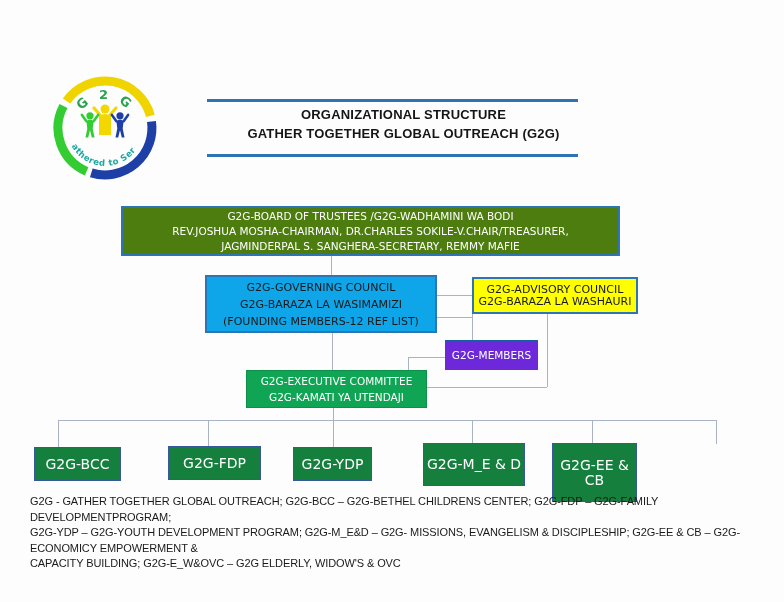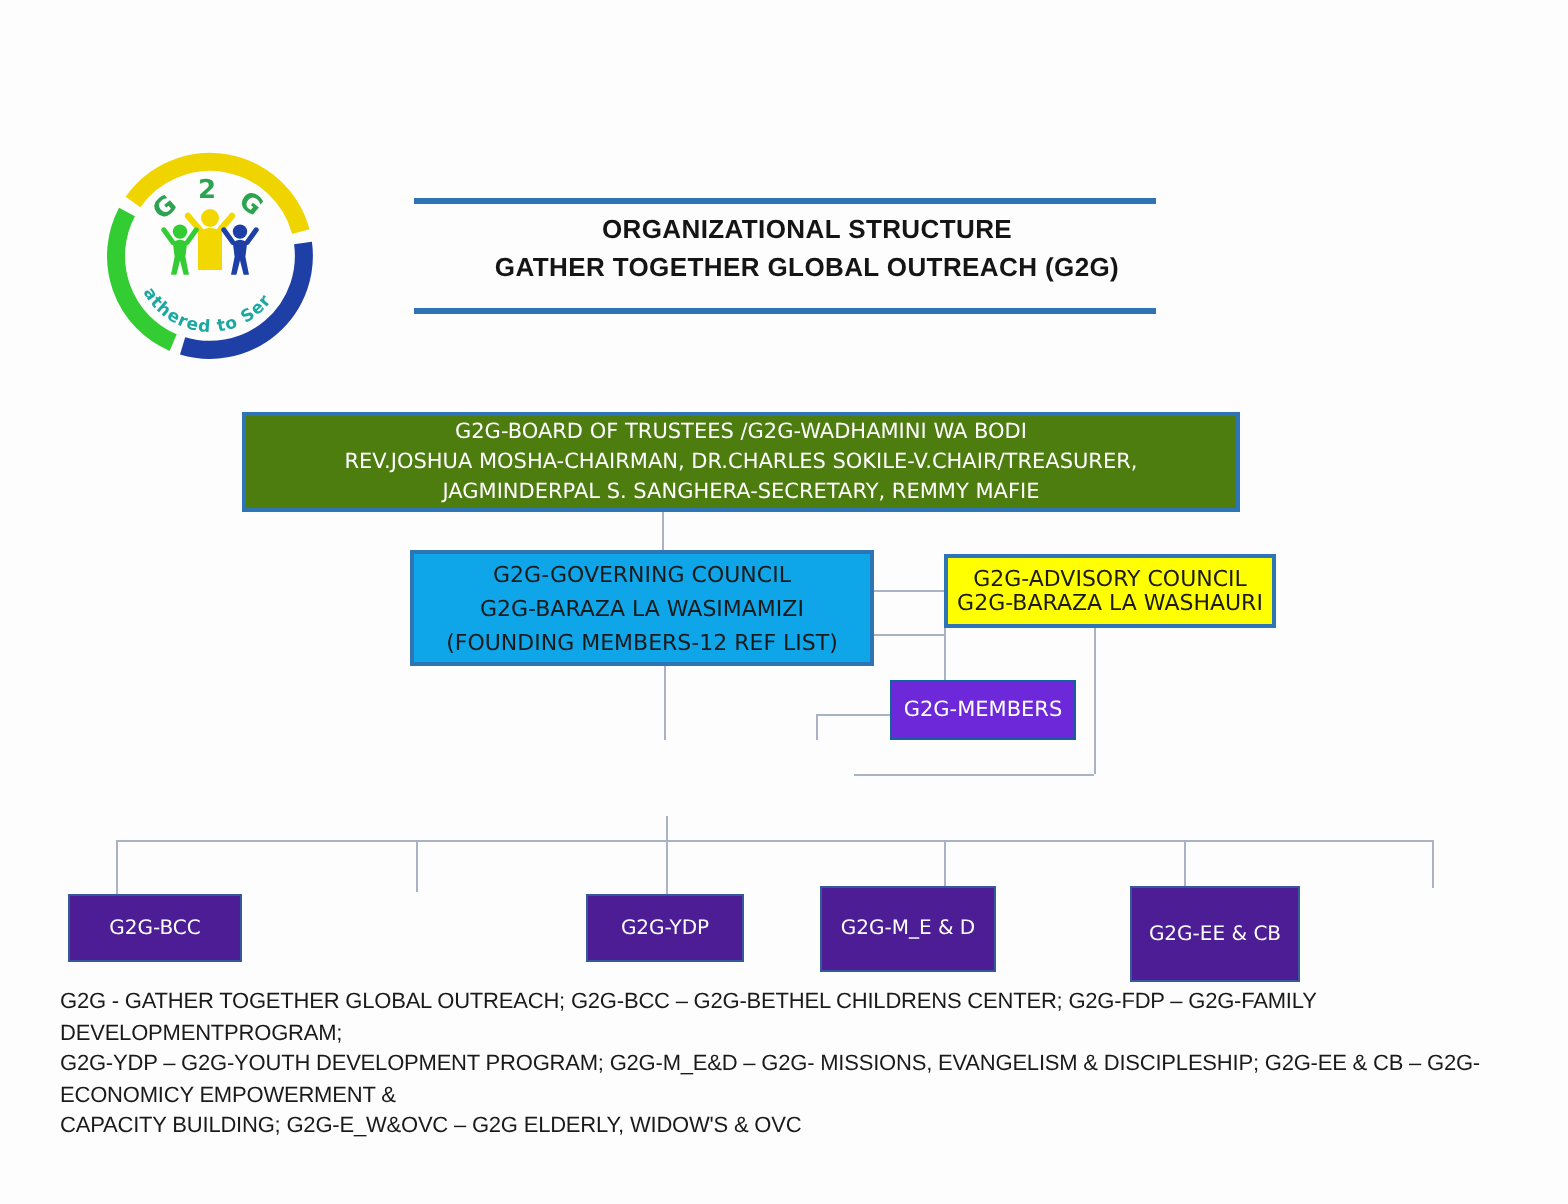--- a/index.html
+++ b/index.html
@@ -19,27 +19,27 @@
   .box-board{left:121px;top:206px;width:499px;height:50px;background:#4d7c0f;
       border:2px solid #2e75b6;color:#ffffff;font-size:10.5px;line-height:15px;}
   .box-governing{left:205px;top:275px;width:232px;height:58px;background:#0ea5e9;
       border:2px solid #2e75b6;color:#1a1a1a;font-size:11px;line-height:17px;}
   .box-advisory{left:472px;top:277px;width:166px;height:37px;background:#ffff00;
       border:2px solid #2e75b6;color:#1a1a1a;font-size:11px;line-height:12px;}
   .box-members{left:445px;top:340px;width:93px;height:30px;background:#6d28d9;
       border:1px solid #1261a0;color:#ffffff;font-size:10.5px;}
   .box-executive{left:246px;top:370px;width:181px;height:38px;background:#10a554;
       border:1px solid #0e9049;color:#ffffff;font-size:10.5px;line-height:16px;}
-  .box-dept{background:#4c1d95;border:1px solid #35599c;color:#ffffff;
-      font-size:10px;line-height:15px;}
+  .box-dept{background:#15803d;border:1px solid #35599c;color:#ffffff;
+      font-size:14px;line-height:15px;}
   .dept-0{left:34px;top:447px;width:87px;height:34px;}
   .dept-1{left:168px;top:446px;width:93px;height:34px;}
   .dept-2{left:293px;top:447px;width:79px;height:34px;}
-  .dept-3{left:410px;top:443px;width:88px;height:43px;}
-  .dept-4{left:552px;top:443px;width:85px;height:48px;margin-left:13px;}
+  .dept-3{left:423px;top:443px;width:102px;height:43px;}
+  .dept-4{left:552px;top:443px;width:85px;height:59px;}
   .dept-5{left:665px;top:444px;width:87px;height:42px;}
 
   
   .line{position:absolute;background:#a9b3c4;}
   .v{width:1px;} .h{height:1px;}
 
   
   .footer{position:absolute;left:30px;top:494px;width:724px;text-align:left;
       font-size:11px;line-height:15.6px;color:#1a1a1a;letter-spacing:-.1px;
       white-space:pre-line;}
@@ -116,22 +116,25 @@
 
   <div class="box box-board">G2G-BOARD OF TRUSTEES /G2G-WADHAMINI WA BODI
 REV.JOSHUA MOSHA-CHAIRMAN, DR.CHARLES SOKILE-V.CHAIR/TREASURER,
 JAGMINDERPAL S. SANGHERA-SECRETARY, REMMY MAFIE</div>
   <div class="box box-governing">G2G-GOVERNING COUNCIL
 G2G-BARAZA LA WASIMAMIZI
 (FOUNDING MEMBERS-12 REF LIST)</div>
   <div class="box box-advisory">G2G-ADVISORY COUNCIL
 G2G-BARAZA LA WASHAURI</div>
   <div class="box box-members">G2G-MEMBERS</div>
+  <div class="box box-executive">G2G-EXECUTIVE COMMITTEE
+G2G-KAMATI YA UTENDAJI</div>
 
   <div class="box box-dept dept-0">G2G-BCC</div>
+  <div class="box box-dept dept-1">G2G-FDP</div>
   <div class="box box-dept dept-2">G2G-YDP</div>
   <div class="box box-dept dept-3">G2G-M_E &amp; D</div>
   <div class="box box-dept dept-4">G2G-EE &amp; CB</div>
 
   <div class="footer">G2G - GATHER TOGETHER GLOBAL OUTREACH; G2G-BCC – G2G-BETHEL CHILDRENS CENTER; G2G-FDP – G2G-FAMILY DEVELOPMENTPROGRAM;
 G2G-YDP – G2G-YOUTH DEVELOPMENT PROGRAM; G2G-M_E&amp;D – G2G- MISSIONS, EVANGELISM &amp; DISCIPLESHIP; G2G-EE &amp; CB – G2G-ECONOMICY EMPOWERMENT &amp;
 CAPACITY BUILDING; G2G-E_W&amp;OVC – G2G ELDERLY, WIDOW'S &amp; OVC</div>
 
 </div>
 

